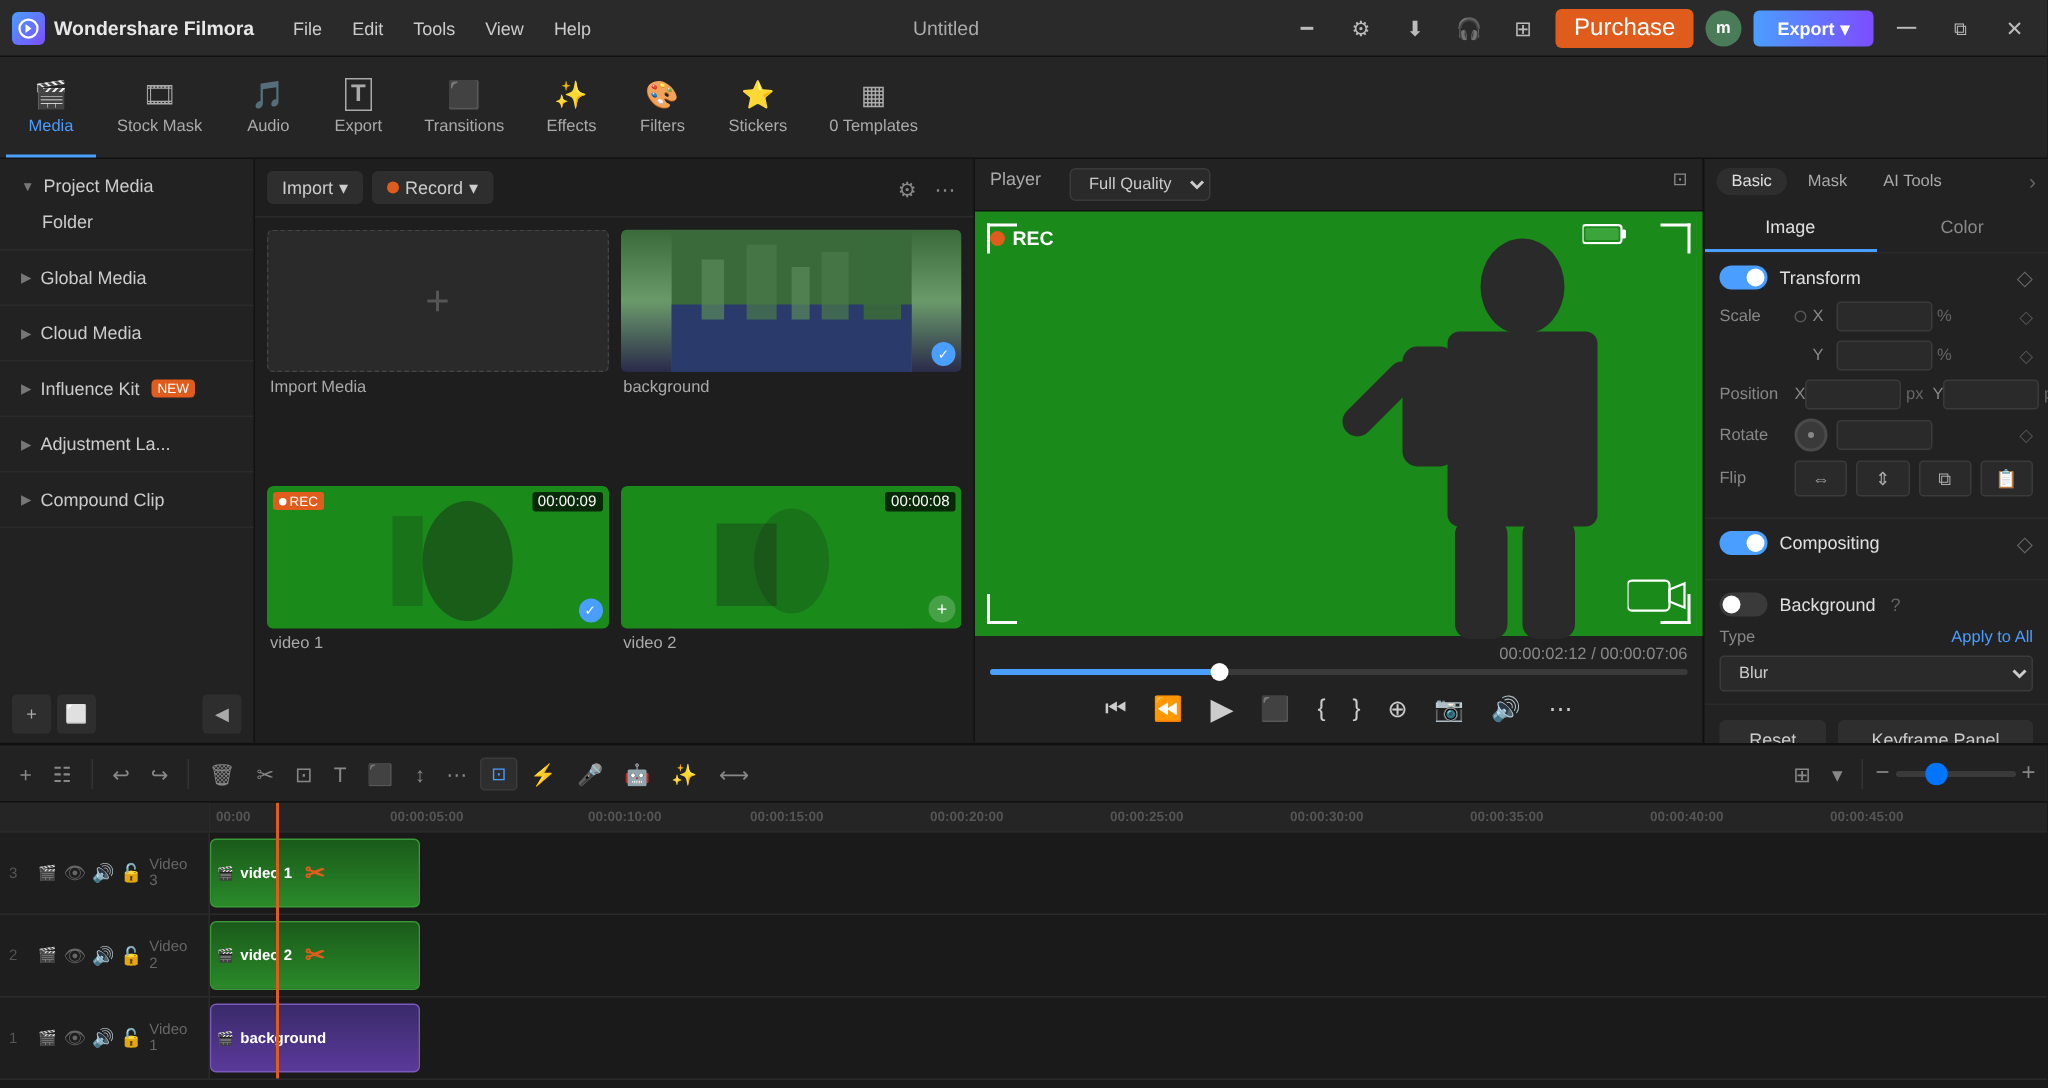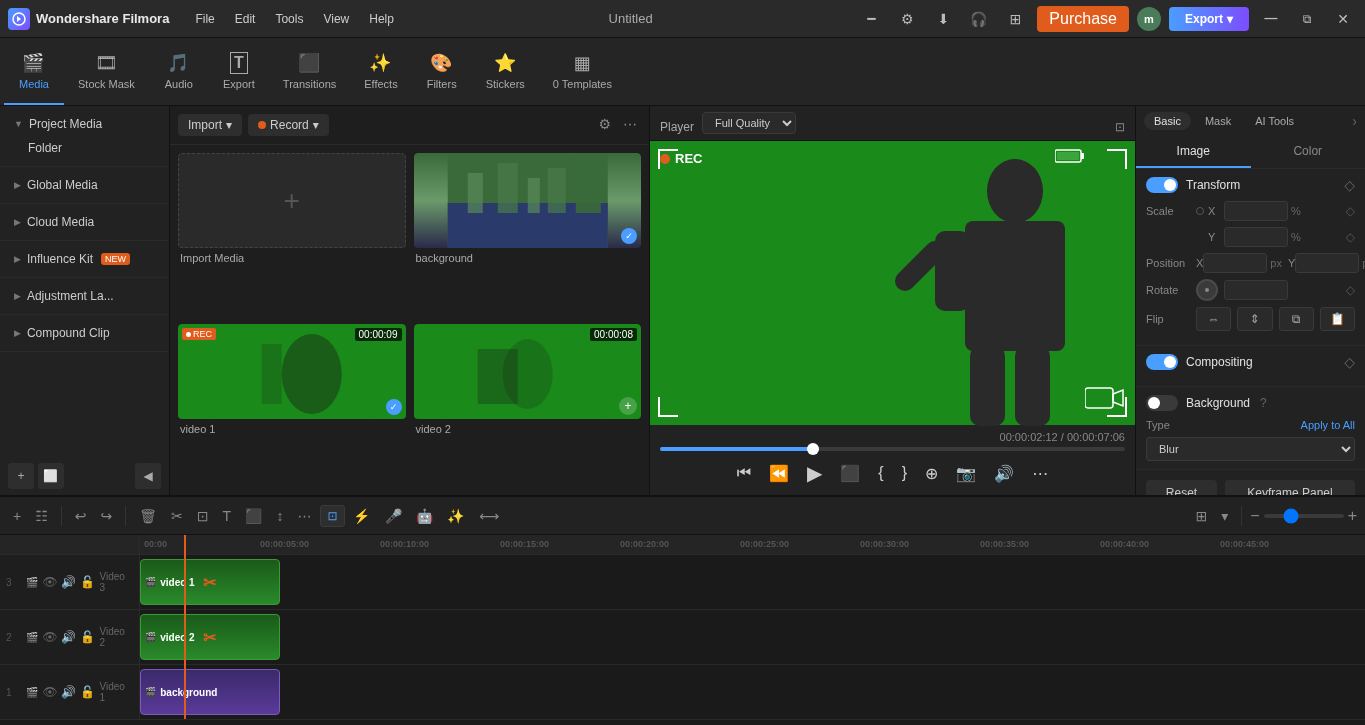--- a/index.html
+++ b/index.html
@@ -34,21 +34,21 @@
     #left-panel { width: 170px; background: #222; border-right: 1px solid #111; flex-shrink: 0; display: flex; flex-direction: column; }
     .panel-section { padding: 6px 8px; border-bottom: 1px solid #2a2a2a; }
     .panel-section-item { display: flex; align-items: center; gap: 6px; padding: 5px 6px; cursor: pointer; border-radius: 3px; font-size: 12px; color: #ccc; }
     .panel-section-item .arrow { font-size: 9px; color: #777; }
     .new-badge { background: #e05c1c; color: #fff; font-size: 9px; padding: 1px 4px; border-radius: 3px; margin-left: 2px; }
     .left-bottom-actions { display: flex; align-items: center; gap: 4px; padding: 6px 8px; margin-top: auto; }
     .lb-action-btn { width: 26px; height: 26px; background: #2e2e2e; border-radius: 3px; display: flex; align-items: center; justify-content: center; cursor: pointer; font-size: 12px; color: #aaa; }
 
     
     #media-panel { width: 480px; background: #1e1e1e; border-right: 1px solid #111; flex-shrink: 0; display: flex; flex-direction: column; }
-    #media-toolbar { display: flex; align-items: flex-start; gap: 6px; padding: 8px; border-bottom: 1px solid #2a2a2a; }
+    #media-toolbar { display: flex; align-items: flex-end; gap: 6px; padding: 8px; border-bottom: 1px solid #2a2a2a; }
     .import-btn { background: #2e2e2e; border: none; color: #ccc; padding: 4px 10px; border-radius: 4px; font-size: 12px; cursor: pointer; display: flex; align-items: center; gap: 4px; }
     .record-btn { background: #2e2e2e; border: none; color: #ccc; padding: 4px 10px; border-radius: 4px; font-size: 12px; cursor: pointer; display: flex; align-items: center; gap: 4px; }
     .rec-dot { width: 8px; height: 8px; border-radius: 50%; background: #e05c1c; }
     .media-toolbar-right { margin-left: auto; display: flex; gap: 4px; }
     .media-tool-btn { background: none; border: none; color: #888; font-size: 14px; cursor: pointer; padding: 2px 4px; }
     #media-filter-bar { display: flex; align-items: center; gap: 6px; padding: 6px 8px; border-bottom: 1px solid #2a2a2a; }
     .default-select { background: #2a2a2a; border: 1px solid #3a3a3a; color: #ccc; padding: 3px 8px; border-radius: 4px; font-size: 11px; cursor: pointer; }
     .search-box { flex: 1; background: #2a2a2a; border: 1px solid #3a3a3a; border-radius: 4px; padding: 4px 8px; color: #ccc; font-size: 12px; display: flex; align-items: center; gap: 4px; }
     .search-box input { background: none; border: none; outline: none; color: #ccc; font-size: 12px; flex: 1; }
     
@@ -65,21 +65,21 @@
     .rec-dot-small { width: 5px; height: 5px; border-radius: 50%; background: #fff; }
     
     .bg-thumb { background: linear-gradient(180deg, #3a6a3a 0%, #6a9a6a 50%, #2a2a4a 100%); }
     
     .video1-thumb { background: #1a8a1a; }
     
     .video2-thumb { background: #1a8a1a; }
 
     
     #player-area { flex: 1; background: #1a1a1a; display: flex; flex-direction: column; }
-    #player-header { display: flex; align-items: flex-end; padding: 6px 10px; background: #222; border-bottom: 1px solid #111; gap: 8px; }
+    #player-header { display: flex; align-items: flex-start; padding: 6px 10px; background: #222; border-bottom: 1px solid #111; gap: 19px; }
     .player-label { font-size: 12px; color: #aaa; }
     .quality-select { background: #2a2a2a; border: 1px solid #3a3a3a; color: #ccc; padding: 3px 8px; border-radius: 4px; font-size: 11px; cursor: pointer; }
     .player-header-right { margin-left: auto; }
     #player-viewport { flex: 1; background: #111; position: relative; display: flex; align-items: center; justify-content: center; }
     .player-video-bg { width: 100%; height: 100%; background: #1a8a1a; position: relative; display: flex; align-items: center; justify-content: center; }
     .rec-indicator { position: absolute; top: 10px; left: 10px; display: flex; align-items: center; gap: 5px; }
     .rec-orange-dot { width: 10px; height: 10px; border-radius: 50%; background: #e05c1c; }
     .rec-text { color: #fff; font-size: 13px; font-weight: bold; }
     .player-corner-tl { position: absolute; top: 8px; left: 8px; width: 20px; height: 20px; border-left: 2px solid #fff; border-top: 2px solid #fff; }
     .player-corner-tr { position: absolute; top: 8px; right: 8px; width: 20px; height: 20px; border-right: 2px solid #fff; border-top: 2px solid #fff; }
@@ -615,21 +615,21 @@
         <button class="track-mute-btn">🔊</button>
         <button class="track-lock-btn">🔓</button>
         <span class="track-label">Video 1</span>
       </div>
     </div>
 
     <div id="timeline-tracks">
       <div id="time-ruler">
         <span class="ruler-tick" style="left:4px;">00:00</span>
         <span class="ruler-tick" style="left:120px;">00:00:05:00</span>
-        <span class="ruler-tick" style="left:240px;">00:00:10:00</span>
+        <span class="ruler-tick" style="left:252px;">00:00:10:00</span>
         <span class="ruler-tick" style="left:360px;">00:00:15:00</span>
         <span class="ruler-tick" style="left:480px;">00:00:20:00</span>
         <span class="ruler-tick" style="left:600px;">00:00:25:00</span>
         <span class="ruler-tick" style="left:720px;">00:00:30:00</span>
         <span class="ruler-tick" style="left:840px;">00:00:35:00</span>
         <span class="ruler-tick" style="left:960px;">00:00:40:00</span>
         <span class="ruler-tick" style="left:1080px;">00:00:45:00</span>
 
         <div class="playhead" style="left:44px;height:calc(100% + 165px);">
           

